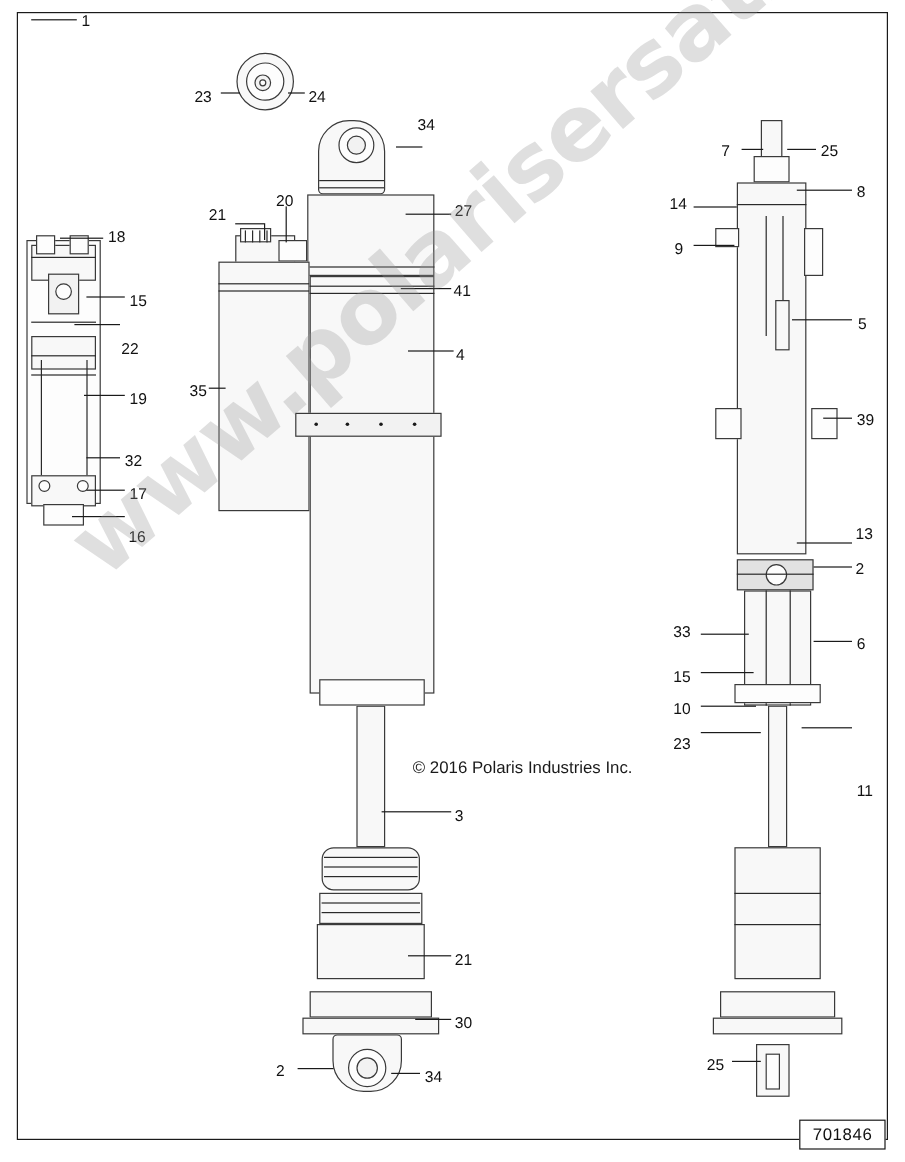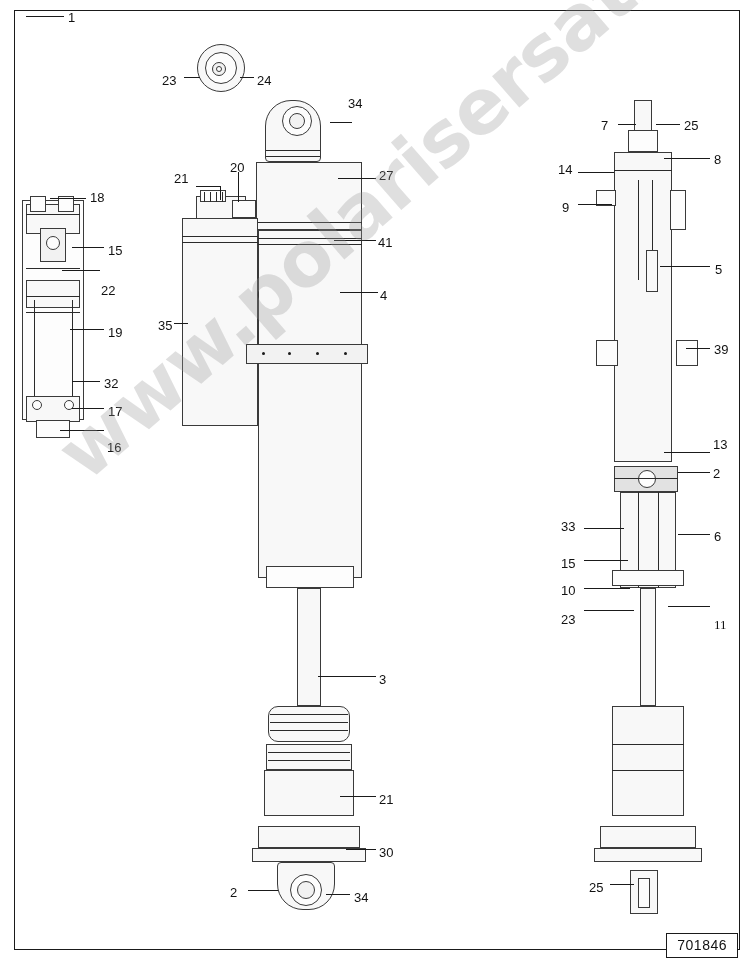--- a/index.html
+++ b/index.html
@@ -291,28 +291,29 @@
   <span class="callout" style="left:104px;top:376px;">32</span>
   <span class="callout" style="left:108px;top:404px;">17</span>
   <span class="callout" style="left:107px;top:440px;">16</span>
   <span class="callout" style="left:713px;top:437px;">13</span>
   <span class="callout" style="left:713px;top:466px;">2</span>
   <span class="callout" style="left:561px;top:519px;">33</span>
   <span class="callout" style="left:714px;top:529px;">6</span>
   <span class="callout" style="left:561px;top:556px;">15</span>
   <span class="callout" style="left:561px;top:583px;">10</span>
   <span class="callout" style="left:561px;top:612px;">23</span>
-  <span class="callout" style="left:714px;top:617px;font-family:Liberation Serif, serif;">11</span>
+  <span class="callout" style="left:714px;top:651px;">11</span>
   <span class="callout" style="left:379px;top:672px;">3</span>
   <span class="callout" style="left:379px;top:792px;">21</span>
   <span class="callout" style="left:379px;top:845px;">30</span>
   <span class="callout" style="left:230px;top:885px;">2</span>
   <span class="callout" style="left:354px;top:890px;">34</span>
   <span class="callout" style="left:589px;top:880px;">25</span>
 
+  <div id="copyright">© 2016 Polaris Industries Inc.</div>
 
   <div id="watermark">
     <div class="wm-text">www.polarisersatzteile.de</div>
   </div>
 
   <div id="partnumber-box">701846</div>
 
 </div>
 
 </body></html>

